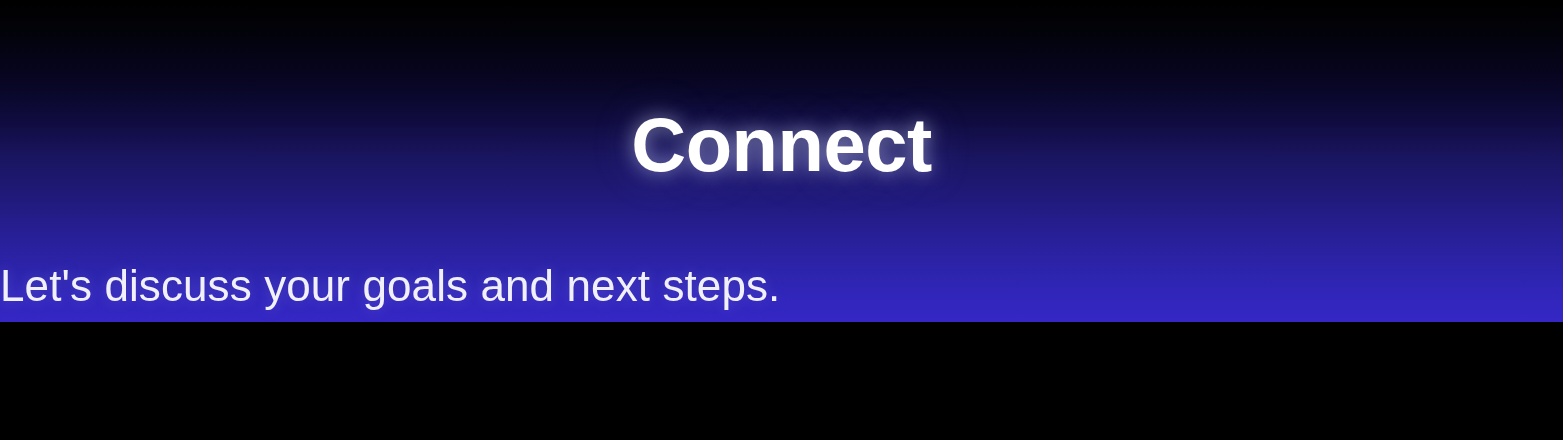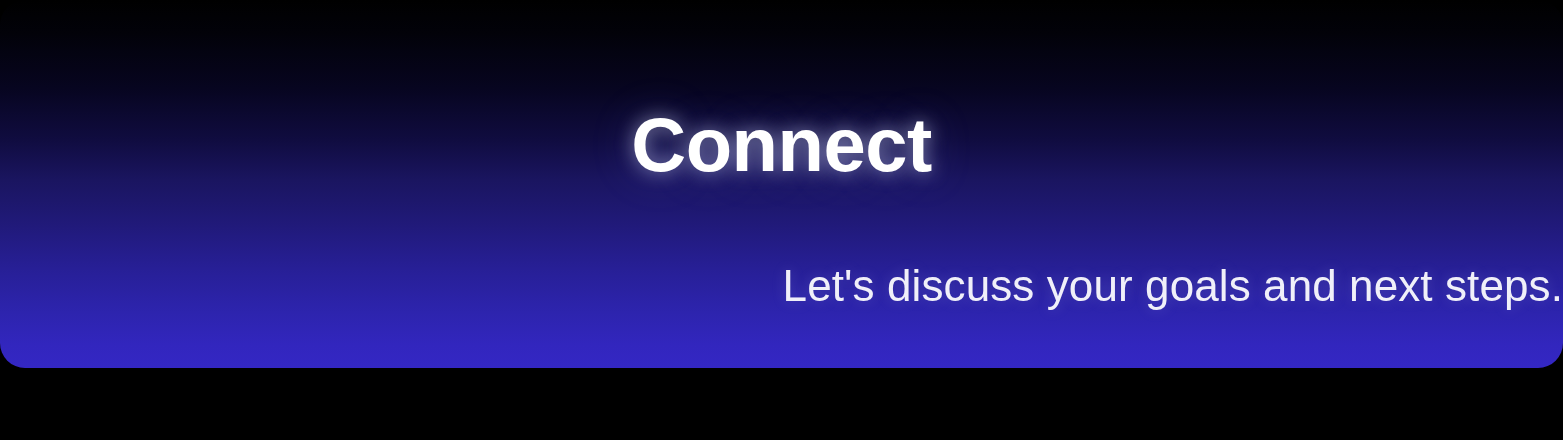--- a/index.html
+++ b/index.html
@@ -13,41 +13,40 @@
     height: 440px;
     overflow: hidden;
     font-family: "Liberation Sans", sans-serif;
     background: #000000;
   }
 
   
   .hero {
     position: relative;
     width: 1563px;
-    height: 368px;
+    height: 322px;
     box-sizing: border-box;
     display: flex;
     flex-direction: column;
     align-items: center;
     overflow: hidden;
     
     background: linear-gradient(
         to bottom,
         #000000   0%,
         #020209   9%,
         #070520  24%,
         #100C40  38%,
         #1A1560  49%,
         #211A7C  62%,
         #271F96  73%,
         #2D24AE  85%,
         #3226BE  94%,
         #3427C4 100%
     );
-    border-radius: 25px;
   }
 
   
   .hero-title {
     position: absolute;
     left: 0;
     right: 0;
     top: 101px;
     margin: 0;
     text-align: center;
@@ -63,21 +62,21 @@
     user-select: none;
   }
 
   
   .hero-subtitle {
     position: absolute;
     left: 0;
     right: 0;
     top: 259px;
     margin: 0;
-    text-align: right;
+    text-align: left;
     font-size: 44px;
     line-height: 54px;
     font-weight: 300;
     letter-spacing: 0.1px;
     color: rgba(255, 255, 255, 0.93);
     text-shadow: 0 0 14px rgba(190, 200, 255, 0.22);
     white-space: nowrap;
     user-select: none;
   }
 </style>

